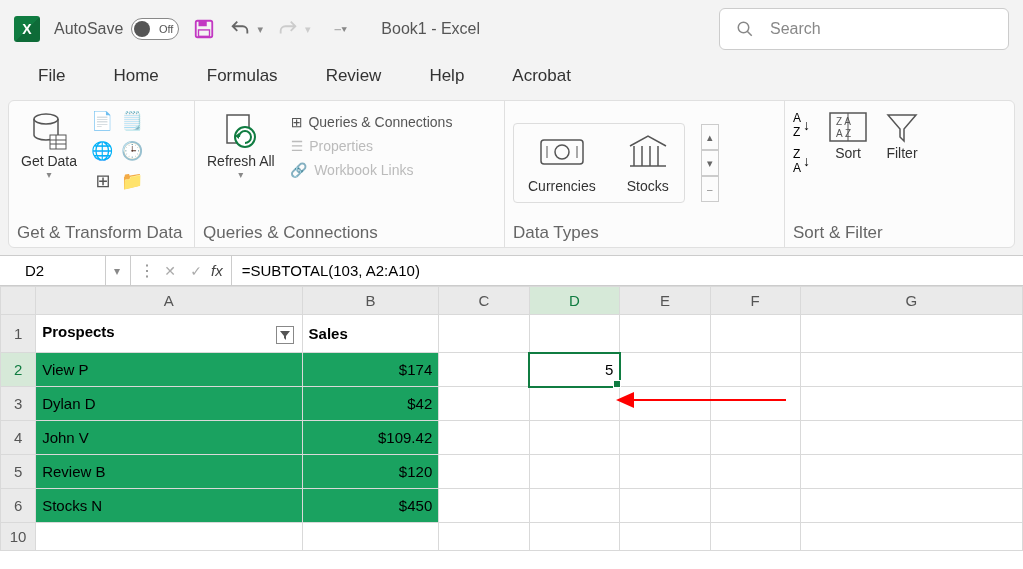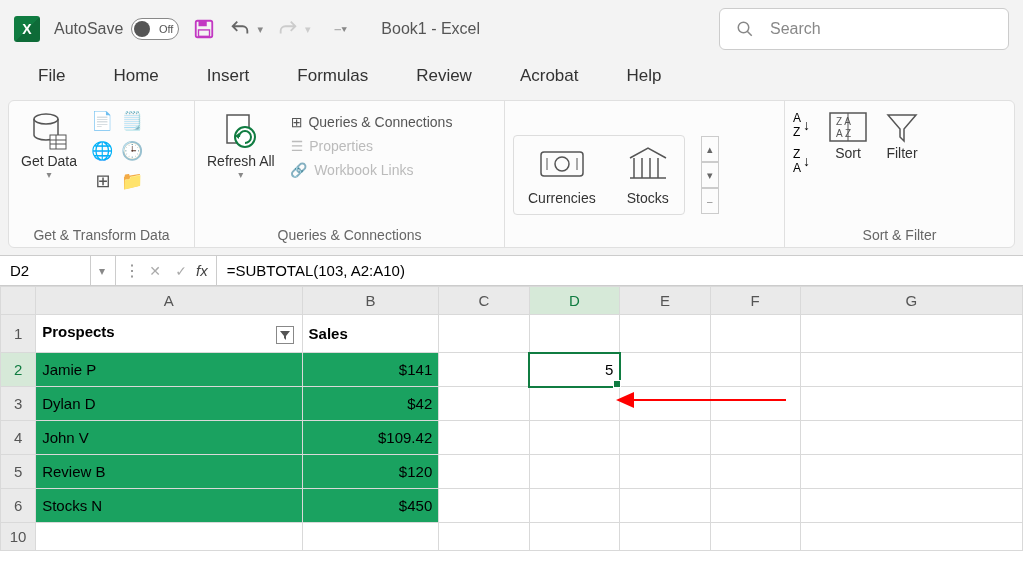--- a/index.html
+++ b/index.html
@@ -20,36 +20,36 @@
 .tabs { height: 40px; display: flex; padding: 0 22px; gap: 16px; background: #f3f3f3; }
 .tab { padding: 8px 16px; font-size: 17px; color: #333; cursor: pointer; }
 .tab.active { color: #107c41; font-weight: 600; position: relative; }
 .tab.active::after { content: ''; position: absolute; bottom: -2px; left: 16px; right: 16px; height: 4px; background: #107c41; border-radius: 2px; }
 
 
 .ribbon { height: 158px; background: #f3f3f3; border-bottom: 1px solid #ccc; display: flex; padding: 2px 8px 0 8px; }
 .ribbon-inner { background: #fcfcfc; border: 1px solid #e0e0e0; border-radius: 6px; display: flex; width: 100%; height: 148px; }
 .ribbon-group { display: flex; flex-direction: column; justify-content: space-between; padding: 6px 8px 4px 8px; border-right: 1px solid #e0e0e0; }
 .ribbon-group:last-child { border-right: none; }
-.group-label { font-size: 14px; color: #666; text-align: center; margin-top: 4px; }
+.group-label { font-size: 17px; color: #666; text-align: left; margin-top: 4px; }
 .group-body { display: flex; flex: 1; align-items: flex-start; gap: 8px; }
 .vbtn { display: flex; flex-direction: column; align-items: center; justify-content: center; font-size: 14px; color: #333; cursor: pointer; padding: 2px 4px; }
 .ribbon-row { display: flex; align-items: center; gap: 6px; font-size: 14px; color: #555; padding: 3px 4px; }
 .ribbon-row.disabled { color: #bbb; }
 .mini-icons { display: grid; grid-template-columns: repeat(2, 28px); grid-template-rows: repeat(3, 28px); gap: 2px; }
 .mini-icons .mi { font-size: 18px; color: #555; display: flex; align-items: center; justify-content: center; }
 .gallery { display: flex; align-items: center; gap: 30px; border: 1px solid #ddd; padding: 8px 14px; border-radius: 4px; }
 .gallery-item { display: flex; flex-direction: column; align-items: center; gap: 6px; font-size: 14px; color: #333; }
 .gallery-nav { display: flex; flex-direction: column; margin-left: 8px; }
 .gallery-nav div { width: 18px; height: 26px; border: 1px solid #ccc; font-size: 11px; color: #666; display: flex; align-items: center; justify-content: center; }
 .sort-btns { display: flex; flex-direction: column; gap: 8px; font-size: 14px; padding-top: 4px; }
 
 
 .formula-bar { height: 30px; border-bottom: 1px solid #ccc; display: flex; align-items: stretch; }
-.namebox { width: 116px; border-right: 1px solid #ccc; display: flex; align-items: center; padding: 0 10px; font-size: 15px; position: relative; }
+.namebox { width: 116px; border-right: 1px solid #ccc; display: flex; align-items: center; padding: 0 10px; font-size: 15px; position: relative; margin-left: 15px; }
 .namebox-dd { margin-left: auto; color: #888; font-size: 12px; border-left: 1px solid #ccc; padding-left: 8px; height: 100%; display: flex; align-items: center; }
 .fx-btns { display: flex; align-items: center; gap: 4px; padding: 0 8px; border-right: 1px solid #ccc; }
 .fx-btn { width: 22px; font-size: 14px; color: #aaa; text-align: center; }
 .fx-label { font-style: italic; font-size: 15px; color: #444; }
 .formula-input { flex: 1; padding: 0 10px; font-size: 15px; display: flex; align-items: center; }
 
 
 .grid { position: relative; }
 .grid table { border-collapse: collapse; }
 .grid th, .grid td { border: 1px solid #d9d9d9; font-size: 15px; height: 28px; }
@@ -113,25 +113,24 @@
         <circle cx="10" cy="10" r="7" fill="none" stroke="#888" stroke-width="2"></circle>
         <line x1="15" y1="15" x2="21" y2="21" stroke="#888" stroke-width="2"></line>
       </svg>
     <span>Search</span>
   </div>
 </div>
 
 <div class="tabs">
   <div class="tab">File</div>
   <div class="tab">Home</div>
-  <div class="tab">Insert</div>
   <div class="tab">Formulas</div>
   <div class="tab">Review</div>
+  <div class="tab">Help</div>
   <div class="tab">Acrobat</div>
-  <div class="tab">Help</div>
 </div>
 
 <div class="ribbon">
   <div class="ribbon-inner">
 
     <div class="ribbon-group" style="width:186px">
       <div class="group-body">
         <div class="vbtn">
           <svg width="38" height="44" viewBox="0 0 38 44">
               <ellipse cx="16" cy="10" rx="12" ry="5" fill="none" stroke="#555" stroke-width="1.5"></ellipse>
@@ -204,20 +203,21 @@
               </svg>
             <span>Stocks</span>
           </div>
         </div>
         <div class="gallery-nav">
           <div>▴</div>
           <div>▾</div>
           <div>⎯</div>
         </div>
       </div>
+      <div class="group-label">Data Types</div>
     </div>
 
     <div class="ribbon-group" style="flex:1">
       <div class="group-body">
         <div class="sort-btns" style="padding-right:6px">
           <div style="display:flex;align-items:center;gap:2px">
               <span style="font-size:12px">A<br>Z</span>
               <span>↓</span>
             </div>
           <div style="display:flex;align-items:center;gap:2px">
@@ -287,22 +287,22 @@
       </td>
       <td class="datacell left">Sales</td>
       <td class="datacell"></td>
       <td class="datacell"></td>
       <td class="datacell"></td>
       <td class="datacell"></td>
       <td class="datacell"></td>
     </tr>
     <tr>
       <th class="row-hdr active rownum-blue">2</th>
-      <td class="datacell left green">Jamie P</td>
-      <td class="datacell right green">$141</td>
+      <td class="datacell left green">View P</td>
+      <td class="datacell right green">$174</td>
       <td class="datacell"></td>
       <td class="datacell right selected">5</td>
       <td class="datacell"></td>
       <td class="datacell"></td>
       <td class="datacell"></td>
     </tr>
     <tr>
       <th class="row-hdr rownum-blue">3</th>
       <td class="datacell left green">Dylan D</td>
       <td class="datacell right green">$42</td>

